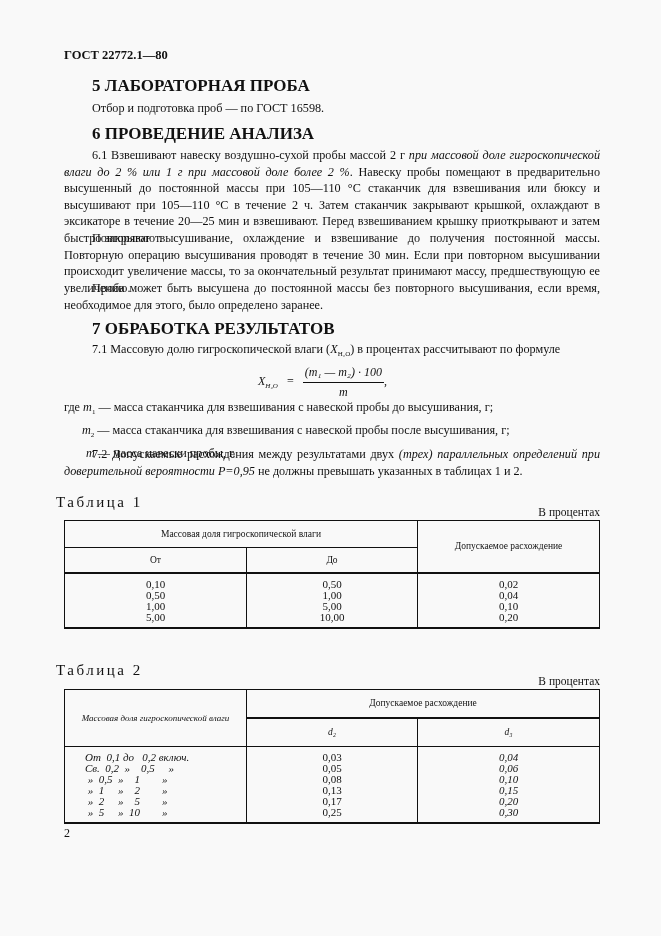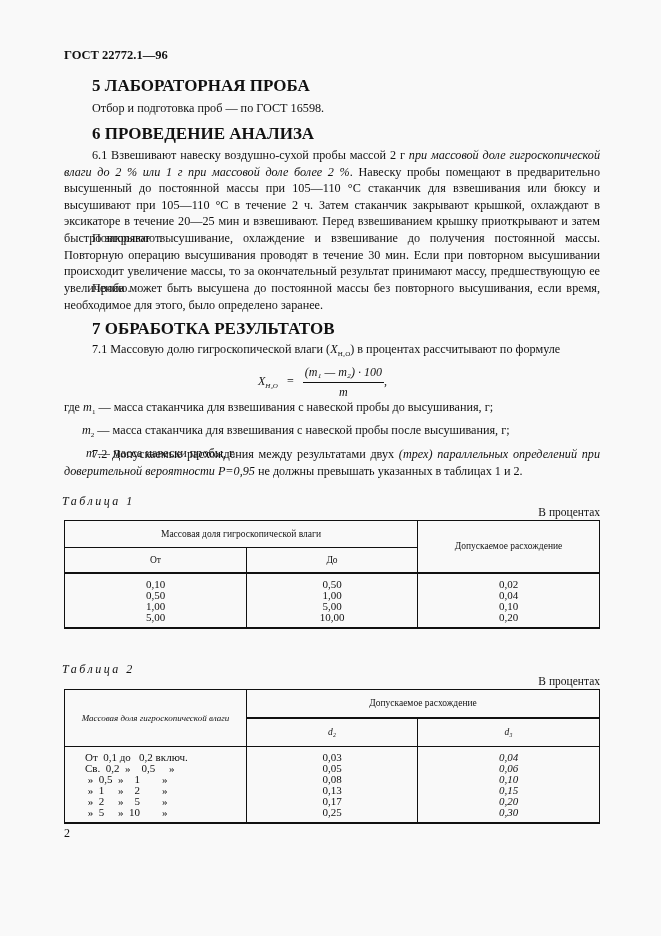--- a/index.html
+++ b/index.html
@@ -14,33 +14,33 @@
   .h { font-weight: bold; font-size: 17px; left: 92px; }
   .p { left: 64px; width: 536px; font-size: 12.2px; line-height: 16.6px; text-align: justify; }
   .ind { text-indent: 28px; }
   .it { font-style: italic; }
   .sub { font-size: 7px; vertical-align: -3px; }
   .formula { left: 258px; top: 365px; font-size: 12px; font-style: italic; }
   .frac { display: inline-block; vertical-align: middle; text-align: center; font-style: italic; }
   .frac .num { border-bottom: 1px solid #111; padding: 0 2px 2px 2px; }
   .frac .den { padding-top: 2px; }
   .where { left: 64px; width: 536px; font-size: 12.2px; line-height: 18px; }
-  .caption { left: 62px; font-size: 12px; letter-spacing: 2.5px; font-style: italic; }
+  .caption { left: 56px; font-size: 15px; letter-spacing: 2.5px; }
   .unit { right: 61px; font-size: 11.5px; }
   table { border-collapse: collapse; position: absolute; left: 64px; width: 536px; font-size: 9.5px; }
   td, th { border: 1px solid #111; text-align: center; font-weight: normal; padding: 0; }
   .thick-bottom td, .thick-bottom th { border-bottom: 2px solid #111; }
   .nums { font-size: 11px; line-height: 11px; padding: 5px 0 4px 0; }
-  .t2left { text-align: left; font-size: 11px; line-height: 11px; padding: 5px 0 4px 20px; white-space: pre; }
+  .t2left { text-align: left; font-style: italic; font-size: 11px; line-height: 11px; padding: 5px 0 4px 20px; white-space: pre; }
   .page-num { left: 64px; top: 826px; font-size: 12px; }
 </style>
 </head>
 <body>
 
-<div class="abs doc-code">ГОСТ 22772.1—96</div>
+<div class="abs doc-code">ГОСТ 22772.1—80</div>
 
 <div class="abs h" style="top:76px">5 ЛАБОРАТОРНАЯ ПРОБА</div>
 <div class="abs p" style="left:92px;top:100px;">Отбор и подготовка проб — по ГОСТ 16598.</div>
 
 <div class="abs h" style="top:124px">6 ПРОВЕДЕНИЕ АНАЛИЗА</div>
 
 <div class="abs p ind" style="top:147px"><span>6.1 Взвешивают навеску воздушно-сухой пробы массой 2 г </span><span class="it">при массовой доле гигроскопической влаги до 2 % или 1 г при массовой доле более 2 %</span><span>. Навеску пробы помещают в предварительно высушенный до постоянной массы при 105—110 °С стаканчик для взвешивания или бюксу и высушивают при 105—110 °С в течение 2 ч. Затем стаканчик закрывают крышкой, охлаждают в эксикаторе в течение 20—25 мин и взвешивают. Перед взвешиванием крышку приоткрывают и затем быстро закрывают.</span></div>
 
 <div class="abs p ind" style="top:230px">Повторяют высушивание, охлаждение и взвешивание до получения постоянной массы. Повторную операцию высушивания проводят в течение 30 мин. Если при повторном высушивании происходит увеличение массы, то за окончательный результат принимают массу, предшествующую ее увеличению.</div>
 <div class="abs p ind" style="top:280px">Проба может быть высушена до постоянной массы без повторного высушивания, если время, необходимое для этого, было определено заранее.</div>

